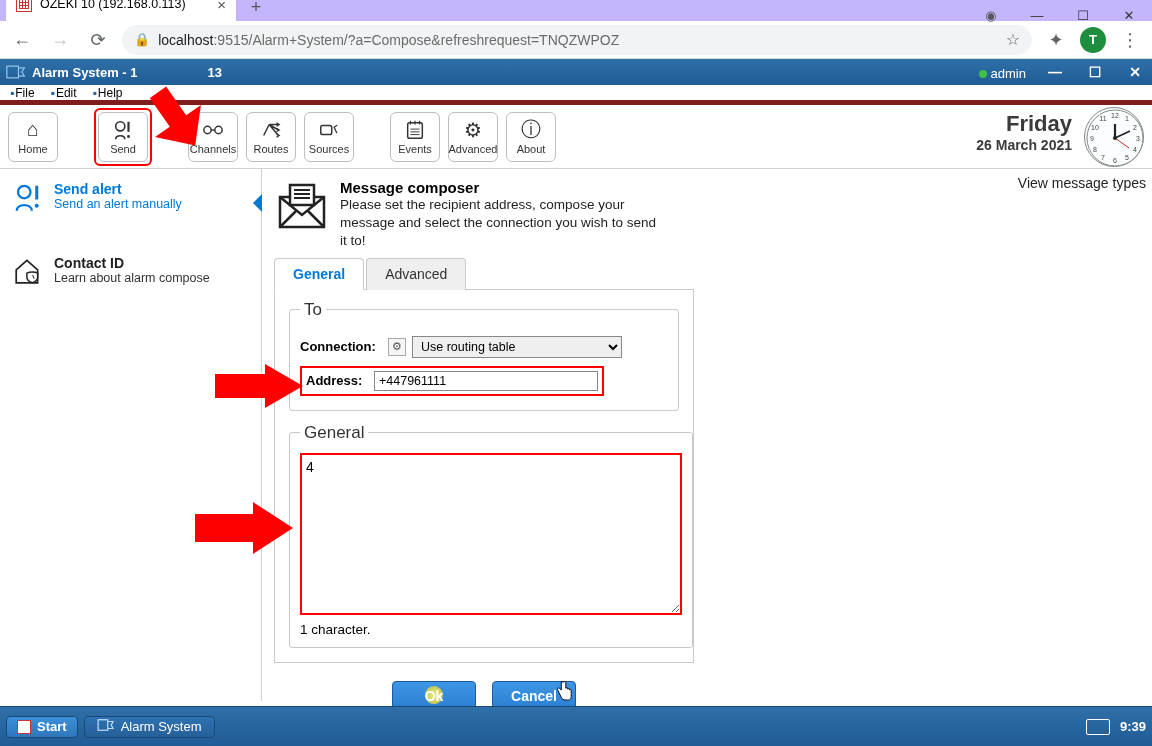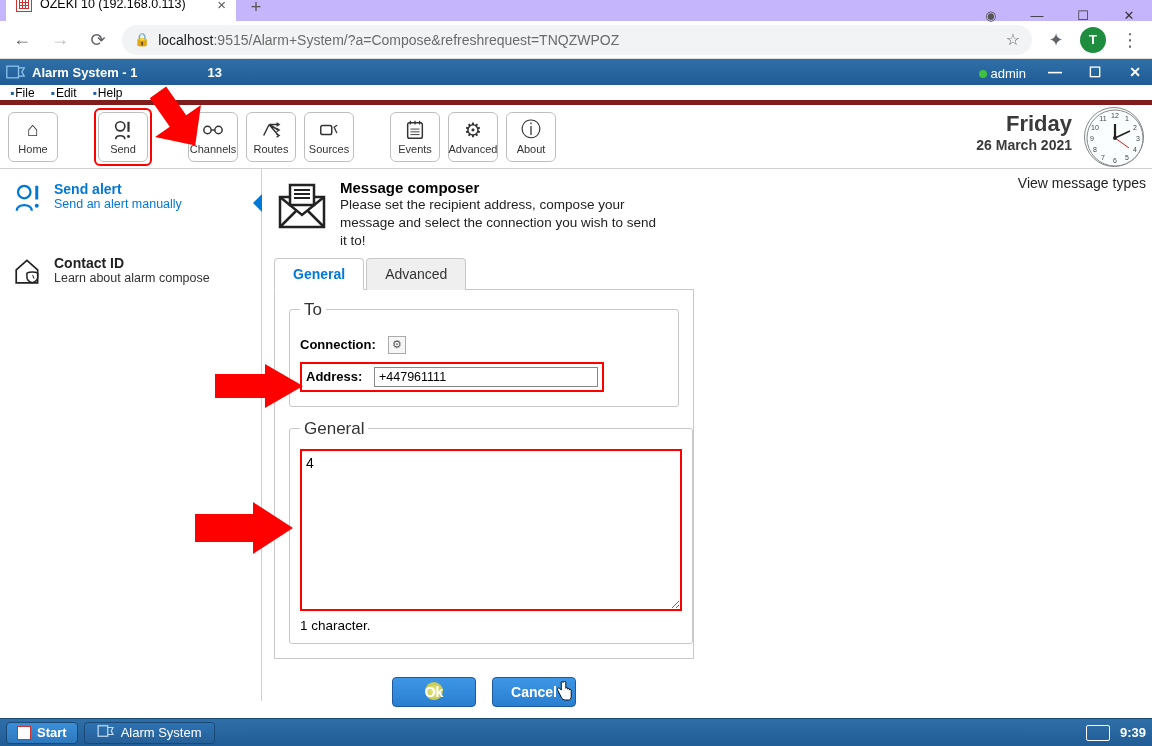--- a/index.html
+++ b/index.html
@@ -92,21 +92,21 @@
   .char-count { font-size:13.5px; margin-top:4px; }
 
   .btn-row { display:flex; gap:16px; justify-content:center; margin-top:18px; width:420px; }
   .btn { width:84px; height:30px; border:1px solid #1b5a9e; border-radius:4px; color:#fff; font-size:14px; font-weight:bold; cursor:pointer; }
   .btn-ok { background:linear-gradient(#3e96e6,#2a7ed0); position:relative; }
   .btn-ok .ok-dot { position:absolute; left:50%; top:50%; transform:translate(-50%,-55%); width:18px; height:18px; border-radius:50%; background:radial-gradient(circle,#e8ea80,#b8bb3f); }
   .btn-ok span { position:relative; z-index:2; }
   .btn-cancel { background:linear-gradient(#3e96e6,#2a7ed0); }
 
   
-  .taskbar { position:absolute; bottom:0; left:0; right:0; height:28px; background:linear-gradient(#2f6fa8,#205c95); display:flex; align-items:center; padding:0 6px; gap:6px; color:#fff; border-top:1px solid #194a77; }
+  .taskbar { position:absolute; bottom:0; left:0; right:0; height:40px; background:linear-gradient(#2f6fa8,#205c95); display:flex; align-items:center; padding:0 6px; gap:6px; color:#fff; border-top:1px solid #194a77; }
   .start-btn { background:linear-gradient(#3a8fd8,#2f77bd); border:1px solid #194a77; border-radius:4px; height:22px; padding:0 10px; display:flex; align-items:center; gap:6px; font-size:13px; font-weight:bold; }
   .start-btn .sicon { width:14px; height:14px; background:#fff; border:1px solid #cc3333; }
   .task-btn { background:linear-gradient(#2e73b4,#255f97); border:1px solid #194a77; border-radius:4px; height:22px; padding:0 12px; display:flex; align-items:center; gap:6px; font-size:13px; }
   .task-right { margin-left:auto; display:flex; align-items:center; gap:10px; font-size:13px; font-weight:bold; }
   .kbd-icon { width:24px; height:16px; border:1px solid #fff; border-radius:2px; }
 
   .cursor-hand { position:absolute; width:18px; height:22px; pointer-events:none; }
 </style>
 </head>
 <body>
@@ -326,20 +326,23 @@
       <div class="tab-pg active">General</div>
       <div class="tab-pg">Advanced</div>
     </div>
 
     <div class="panel">
       <fieldset class="to">
         <legend>To</legend>
         <div class="form-row">
           <label>Connection:</label>
           <span class="conn-gear">⚙</span>
+          <select>
+            <option>Use routing table</option>
+          </select>
         </div>
         <div class="form-row" style="margin-top:8px;">
           <div class="addr-wrap">
             <label style="min-width:62px;">Address:</label>
             <input type="text" value="+447961111" style="">
           </div>
         </div>
       </fieldset>
 
       <fieldset class="msg">

